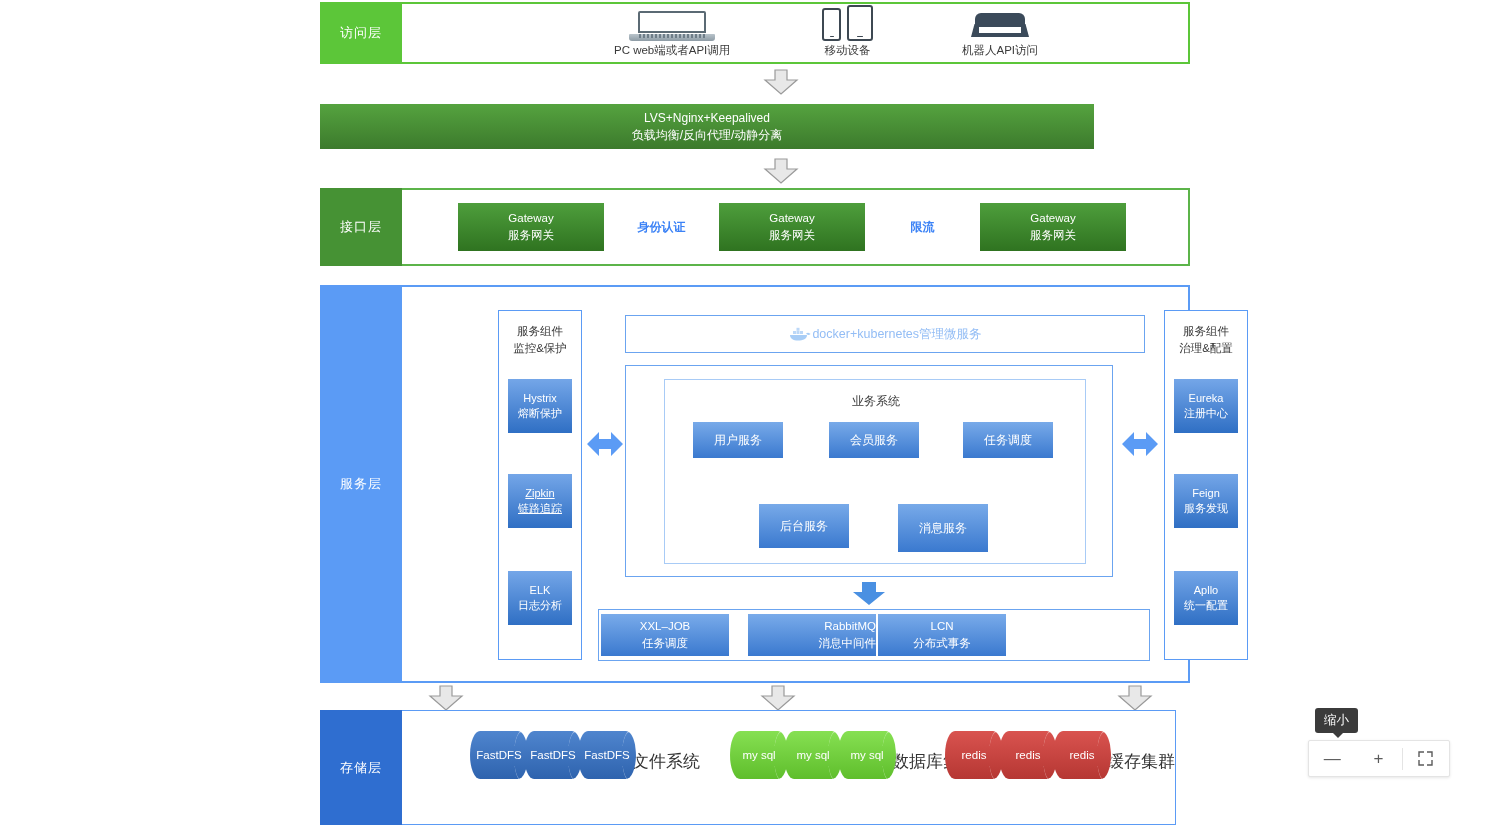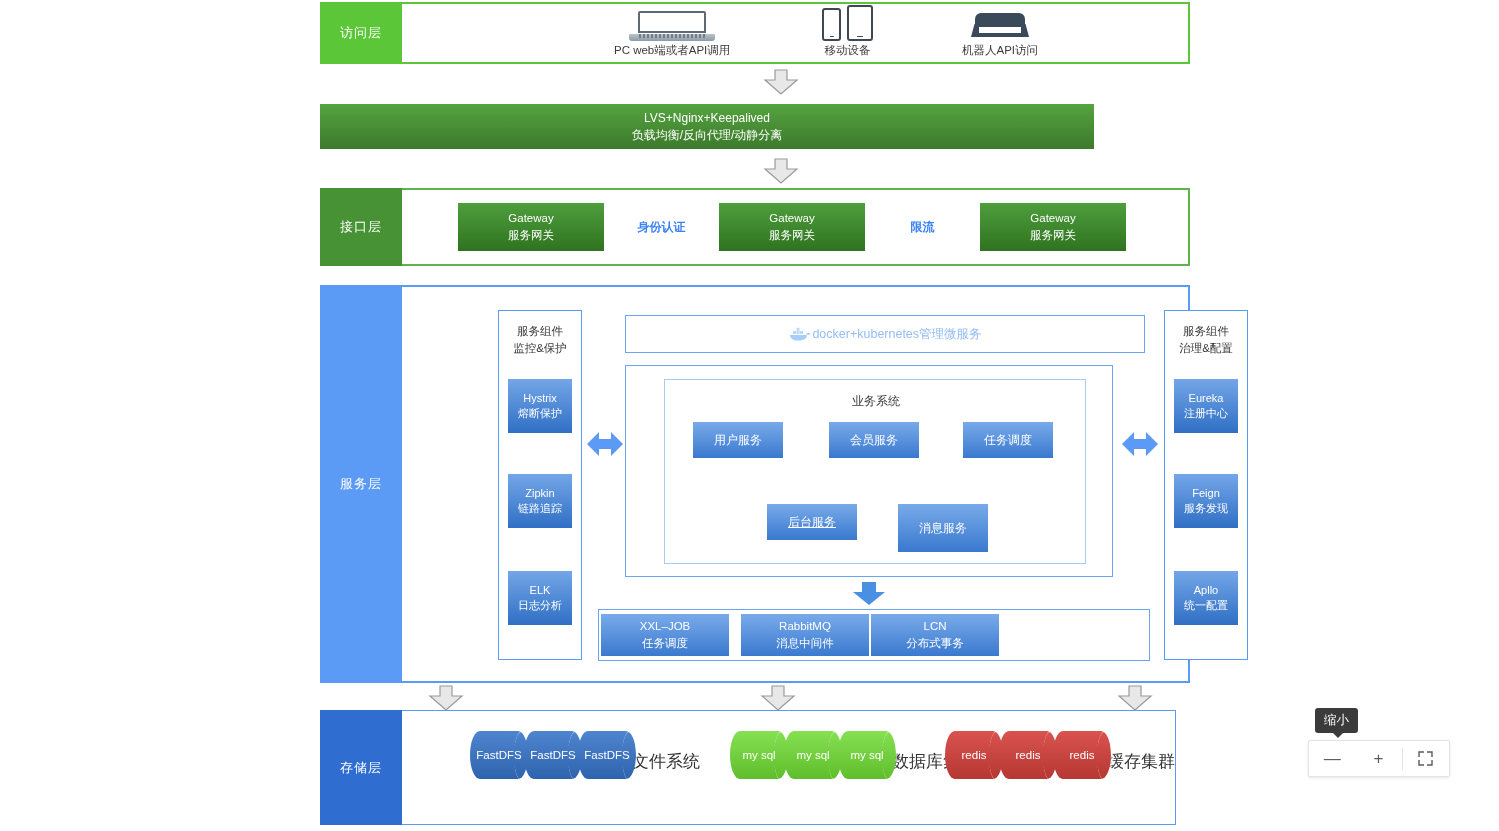--- a/index.html
+++ b/index.html
@@ -311,21 +311,21 @@
 
       <div class="side-panel" style="left:96px; top:23px; height:350px;">
         <div class="side-title">
           <div>服务组件</div>
           <div>监控&amp;保护</div>
         </div>
         <div class="comp-box" style="margin-top:23px;">
           <span>Hystrix</span>
           <span>熔断保护</span>
         </div>
-        <div class="comp-box" style="margin-top:41px;">
+        <div class="comp-box" style="margin-top:41px;text-decoration:underline;">
           <span>Zipkin</span>
           <span>链路追踪</span>
         </div>
         <div class="comp-box" style="margin-top:43px;">
           <span>ELK</span>
           <span>日志分析</span>
         </div>
       </div>
 
       <div class="arrow-lr" style="left:185px; top:140px;">
@@ -349,37 +349,37 @@
       </div>
 
       <div class="biz-outer" style="left:223px; top:78px; width:488px; height:212px;">
         <div class="biz-inner" style="left:38px; top:13px; width:422px; height:185px;">
           <div class="biz-title" style="left:0; top:13px; width:422px; text-align:center;">业务系统</div>
 
           <div class="svc-box" style="left:28px; top:42px; width:90px; height:36px;">用户服务</div>
           <div class="svc-box" style="left:164px; top:42px; width:90px; height:36px;">会员服务</div>
           <div class="svc-box" style="left:298px; top:42px; width:90px; height:36px;">任务调度</div>
 
-          <div class="svc-box" style="left:102px; top:124px; width:90px; height:36px;text-decoration:underline;">后台服务</div>
+          <div class="svc-box" style="left:94px; top:124px; width:90px; height:44px;">后台服务</div>
           <div class="svc-box" style="left:233px; top:124px; width:90px; height:48px;">消息服务</div>
         </div>
       </div>
 
       <div class="arrow-blue-down" style="left:450px; top:295px;">
         <svg viewBox="0 0 34 24">
             <polygon points="10,0 24,0 24,10 33,10 17,23 1,10 10,10" fill="#4a90e2"></polygon>
           </svg>
       </div>
 
       <div class="mw-panel" style="left:196px; top:322px; width:552px; height:52px;">
         <div class="mw-box" style="margin-left:2px;">
           <span>XXL–JOB</span>
           <span>任务调度</span>
         </div>
-        <div class="mw-box" style="margin-left:12px;">
+        <div class="mw-box" style="margin-left:19px;align-items:flex-end;">
           <span>RabbitMQ</span>
           <span>消息中间件</span>
         </div>
         <div class="mw-box" style="margin-left:2px;">
           <span>LCN</span>
           <span>分布式事务</span>
         </div>
       </div>
 
       <div class="arrow-lr" style="left:720px; top:140px;">

